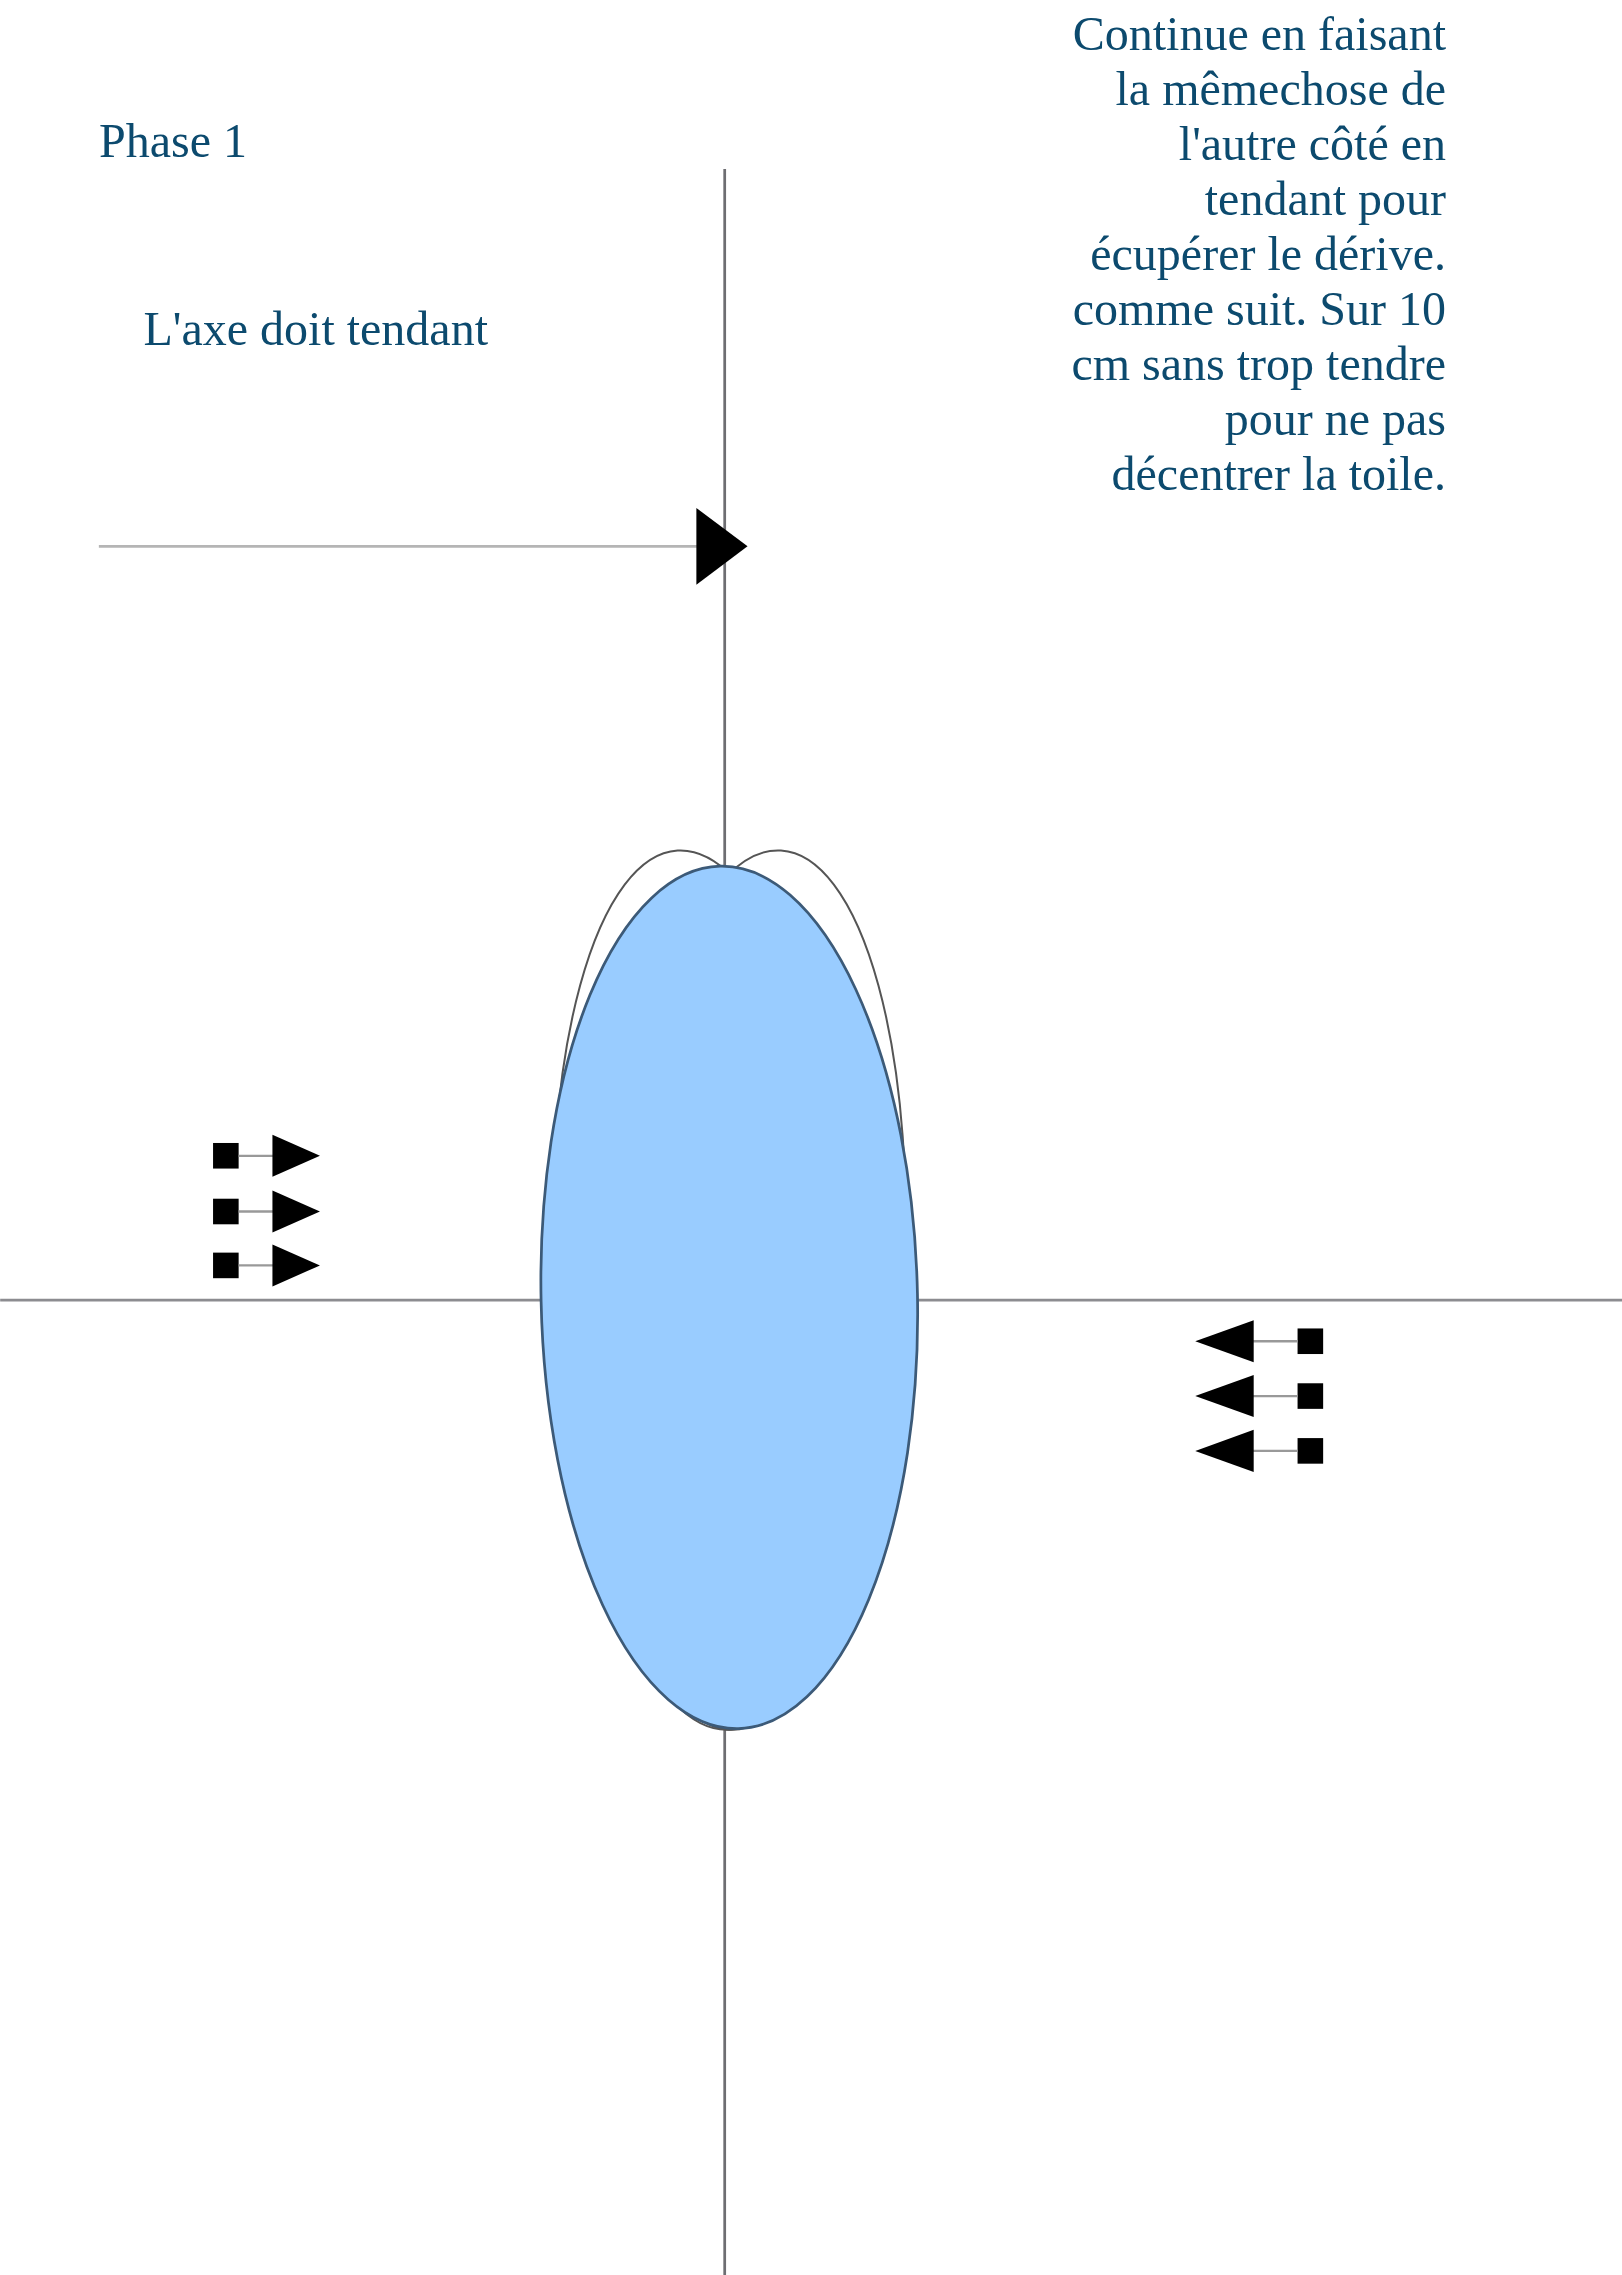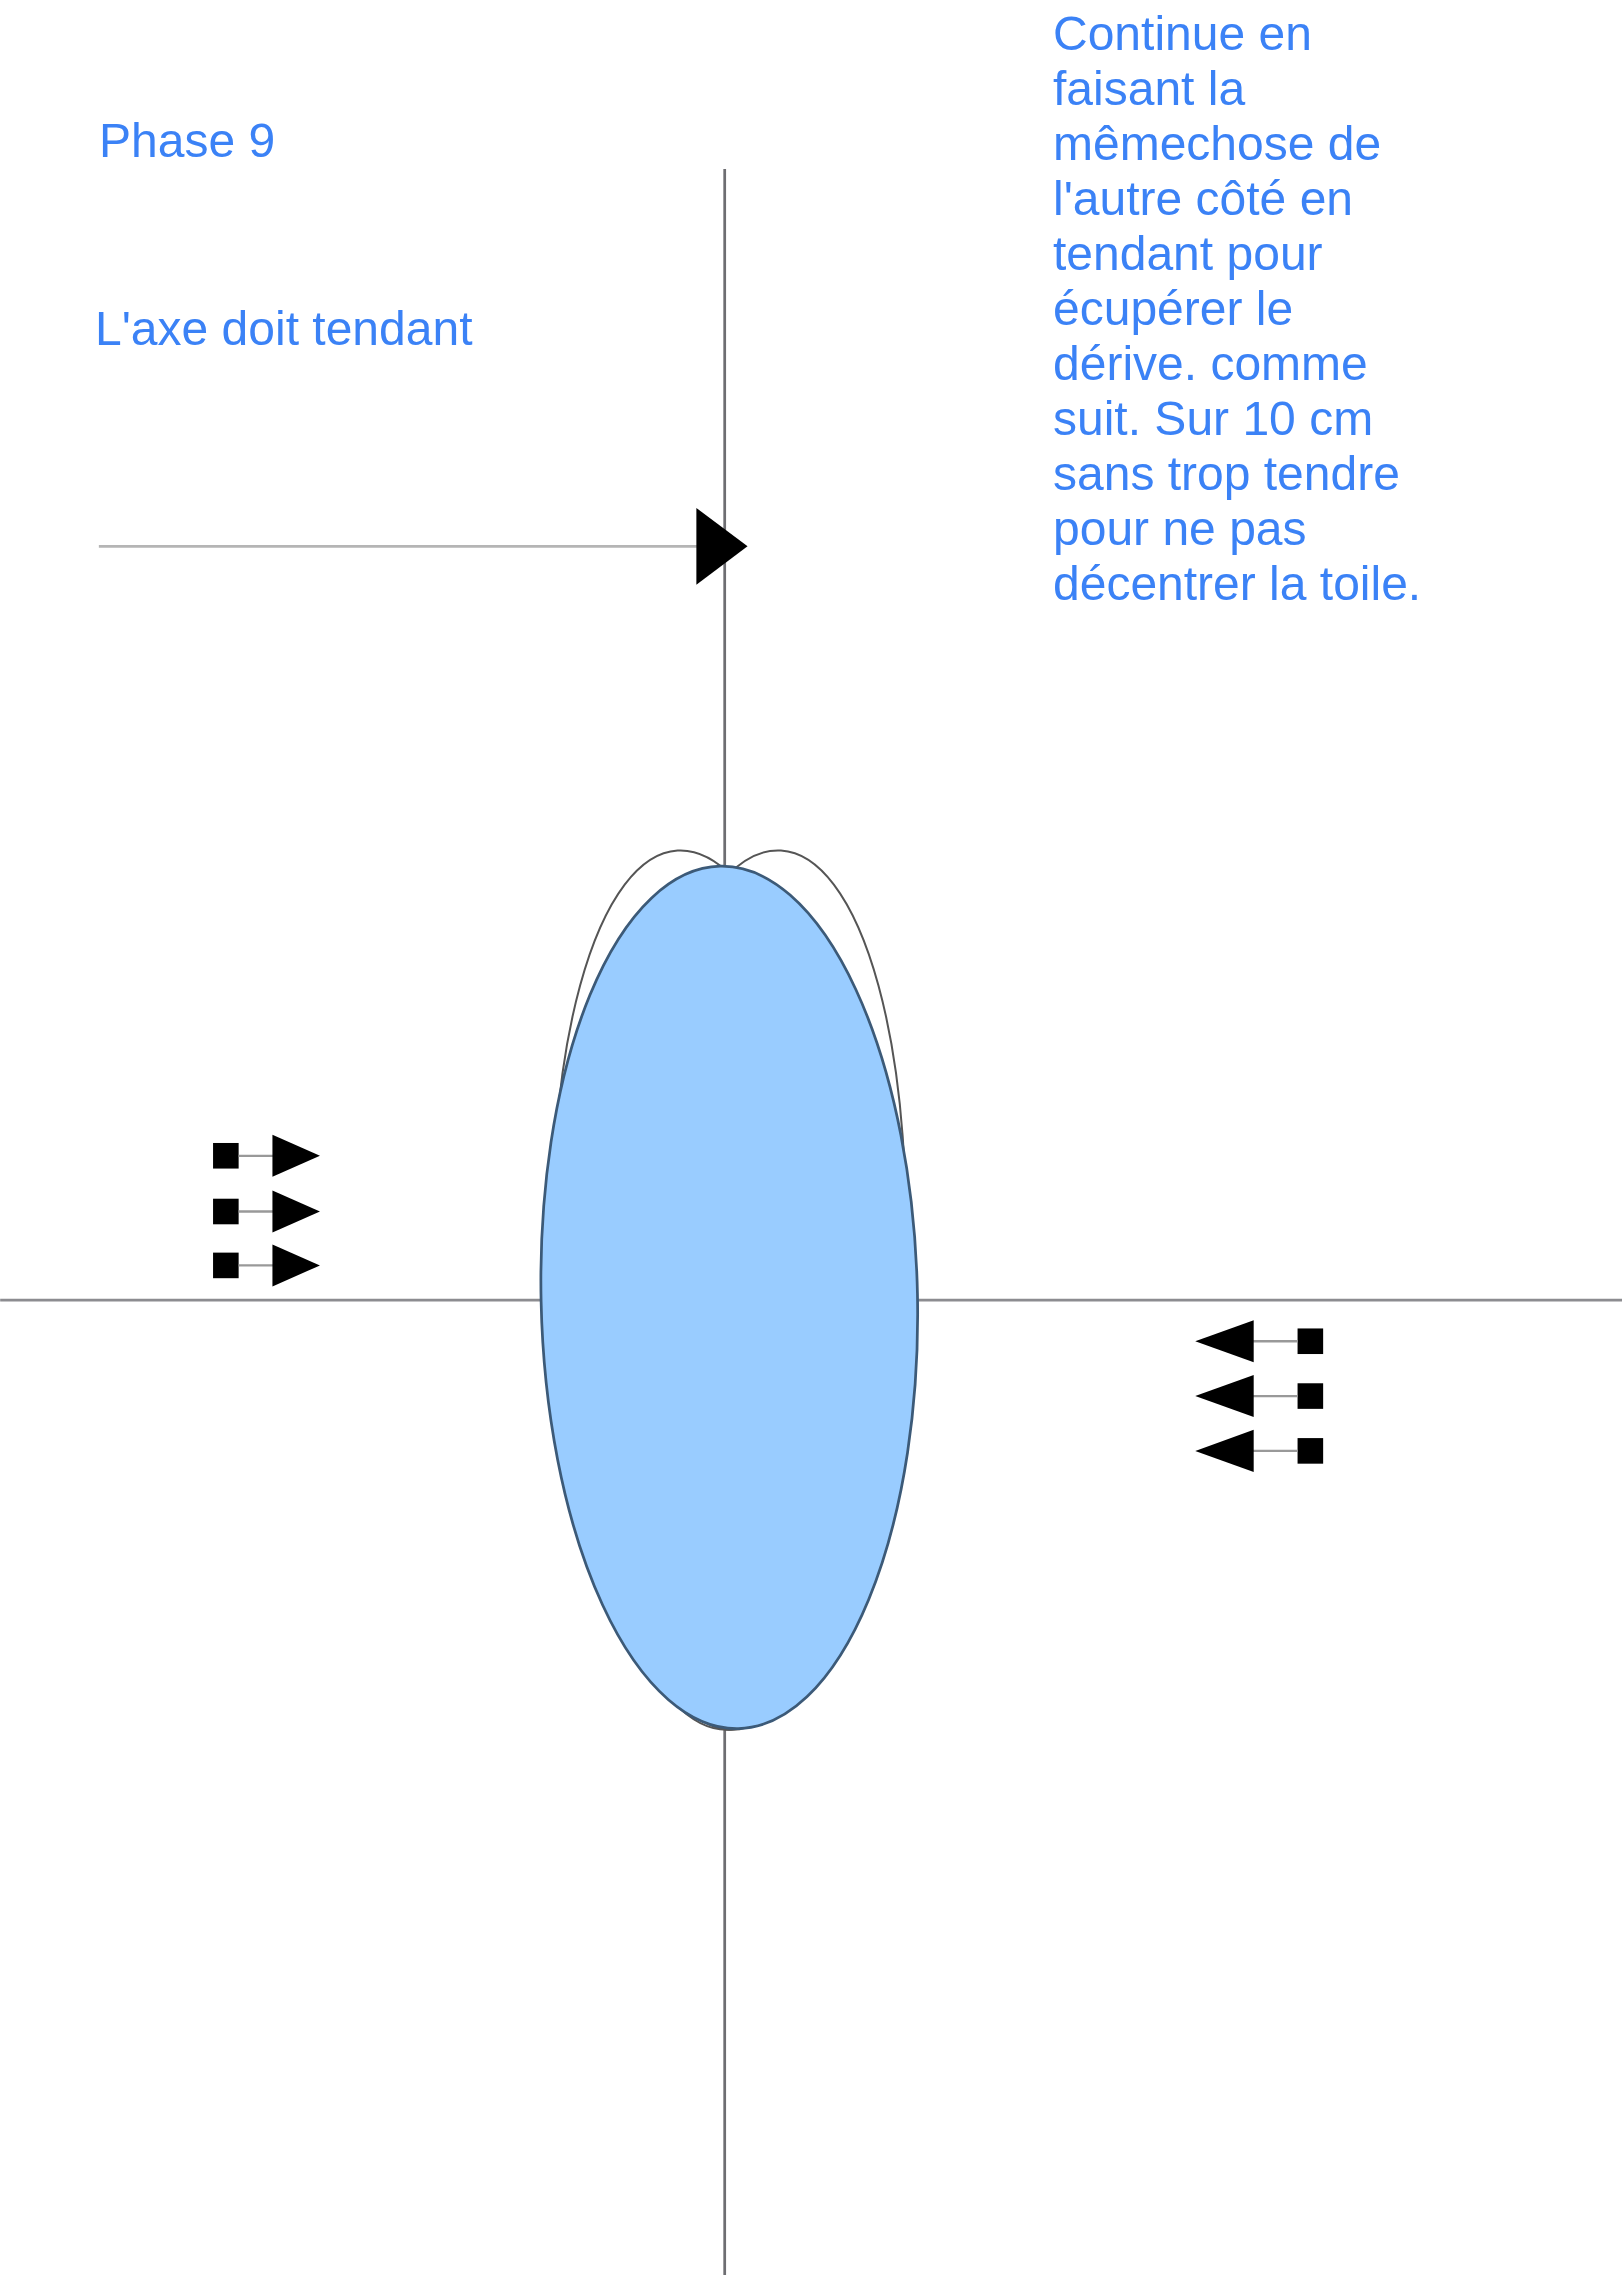--- a/index.html
+++ b/index.html
@@ -28,23 +28,24 @@
   .text-layer {
     position: absolute;
     left: 0;
     top: 0;
     width: 1623px;
     height: 2275px;
     pointer-events: none;
   }
   .note {
     position: absolute;
-    font-family: Liberation Sans, sans-serif;
-    color: #3b82f6;
+    font-family: Liberation Serif, serif;
+    color: #0c4a6e;
     white-space: pre-wrap;
+    text-align: right;
   }
   #phase-label {
     left: 99px;
     top: 117px;
     font-size: 48px;
     line-height: 1.0;
   }
   #axis-note {
     left: 95px;
     top: 302px;
@@ -114,21 +115,21 @@
       <g>
         <rect x="1420" y="1574" width="28" height="28" fill="#000000"></rect>
         <line x1="1420" y1="1588" x2="1366" y2="1588" stroke="#999999" stroke-width="2.5"></line>
         <polygon points="1372,1565 1308,1588 1372,1611" fill="#000000"></polygon>
       </g>
     </g>
 
   </svg>
 
   <div class="text-layer">
-    <div class="note" id="phase-label">Phase 9</div>
+    <div class="note" id="phase-label">Phase 1</div>
 
     <div class="note" id="axis-note">L'axe doit tendant</div>
 
     <div class="note" id="instruction-note">Continue en faisant la mêmechose de l'autre côté en tendant pour écupérer le dérive. comme suit. Sur 10 cm sans trop tendre pour ne pas décentrer la toile.</div>
   </div>
 
 </div>
 
 
 </body></html>

